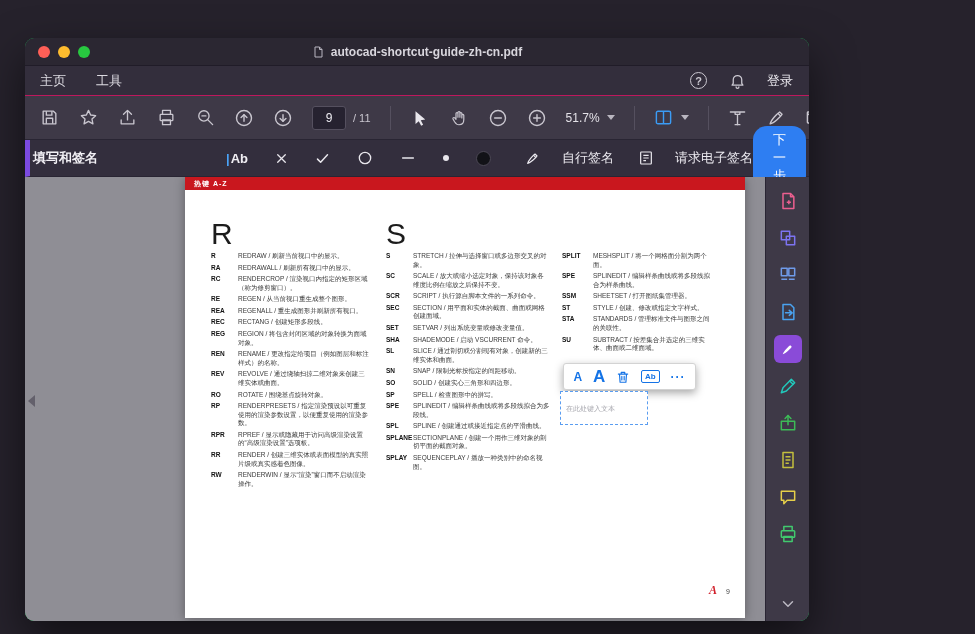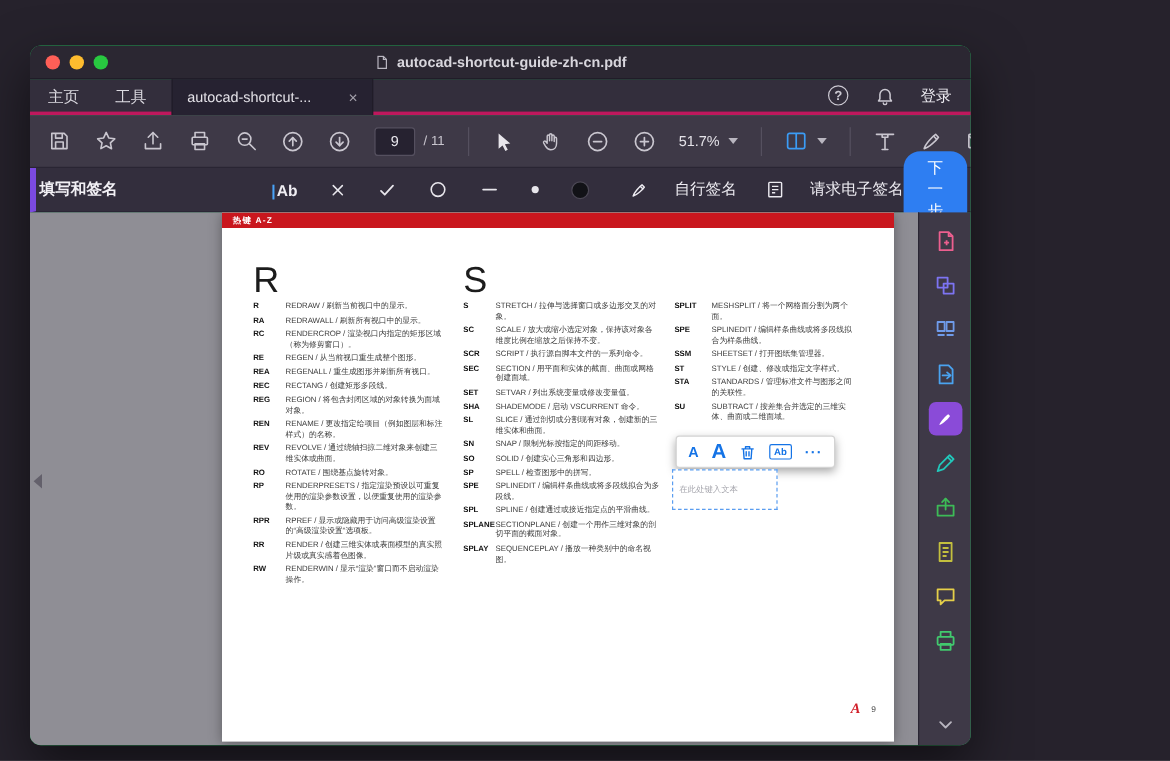--- a/index.html
+++ b/index.html
@@ -8,21 +8,21 @@
   svg{display:block}
   .window{position:absolute;left:25px;top:38px;width:784px;height:583px;background:#22c55e;border-radius:9px;overflow:hidden;box-shadow:0 18px 44px rgba(0,0,0,.55);display:flex;flex-direction:column}
   
   .titlebar{height:28px;background:#2b2732;border-bottom:1px solid #201c28;display:flex;align-items:center;position:relative;flex-shrink:0}
   .lights{display:flex;gap:8px;margin-left:13px;z-index:2}
   .light{width:12px;height:12px;border-radius:50%}
   .lr{background:#ff5f57}.ly{background:#febc2e}.lg{background:#28c840}
   .titlewrap{position:absolute;left:0;right:0;top:0;bottom:0;display:flex;align-items:center;justify-content:center;gap:6px}
   .wtitle{color:#d8d6dd;font-size:12px;font-weight:bold}
   
-  .tabbar{height:30px;background:#332e3c;border-bottom:3px solid #be185d;display:flex;color:#dcdae1;font-size:13px;flex-shrink:0}
+  .tabbar{height:30px;background:#332e3c;border-bottom:1px solid #be185d;display:flex;color:#dcdae1;font-size:13px;flex-shrink:0}
   .tablabel{padding:0 15px;height:30px;display:flex;align-items:center;cursor:default}
   .doctab{height:30px;background:#262231;border-left:1px solid #201c28;border-right:1px solid #201c28;display:flex;align-items:center;gap:12px;padding:0 12px;margin-left:6px;font-size:12px;color:#e4e2e8;min-width:168px}
   .tabclose{color:#a5a2ac;font-size:13px;margin-left:auto}
   .tabright{margin-left:auto;display:flex;align-items:center;gap:20px;margin-right:16px}
   .helpcircle{width:17px;height:17px;border:1.5px solid #ccc9d2;border-radius:50%;color:#ccc9d2;font-size:11px;font-weight:bold;display:flex;align-items:center;justify-content:center}
   .signin{font-size:13px;color:#eceaf0}
   
   .toolbar{height:44px;background:#3e3947;border-bottom:1px solid #292533;display:flex;align-items:center;padding:0 14px;gap:19px;color:#c9c6cf;flex-shrink:0}
   .ticon{width:20px;height:20px;display:flex;align-items:center;justify-content:center;color:#c9c6cf;flex-shrink:0}
   .tdiv{width:1px;height:24px;background:#55505f;flex-shrink:0}
@@ -96,24 +96,20 @@
             <path d="M15 2v5h5"></path>
           </svg>
       </span>
       <span class="wtitle">autocad-shortcut-guide-zh-cn.pdf</span>
     </div>
   </div>
 
   <div class="tabbar">
     <div class="tablabel">主页</div>
     <div class="tablabel">工具</div>
-    <div class="doctab">
-      <span>autocad-shortcut-...</span>
-      <span class="tabclose">×</span>
-    </div>
     <div class="tabright">
       <div class="helpcircle">?</div>
       <span class="ticon">
         <svg width="17" height="17" viewBox="0 0 24 24" fill="none" stroke="#ccc9d2" stroke-width="1.8" stroke-linecap="round" stroke-linejoin="round">
             <path d="M6 16v-5a6 6 0 0 1 12 0v5l1.6 2.6H4.4z"></path>
             <path d="M10 21a2 2 0 0 0 4 0"></path>
           </svg>
       </span>
       <span class="signin">登录</span>
     </div>

